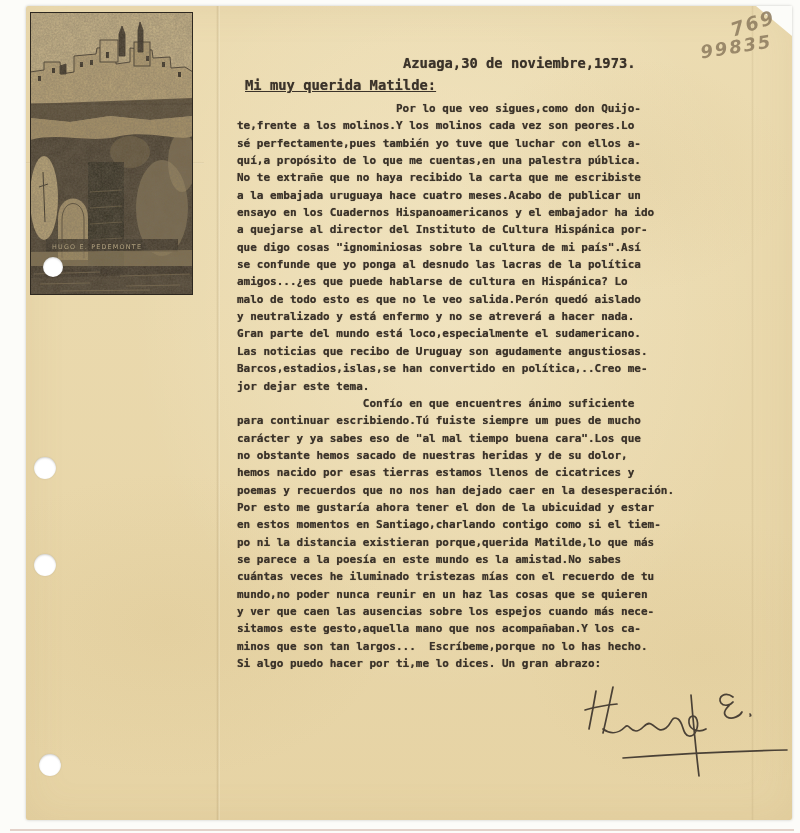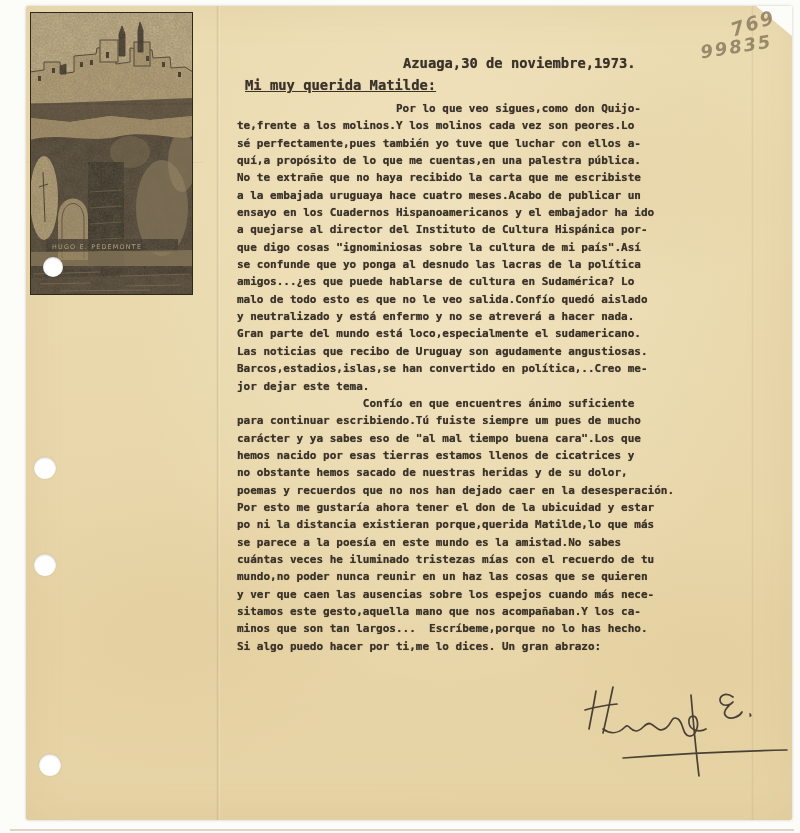--- a/index.html
+++ b/index.html
@@ -129,34 +129,35 @@
     <div class="line">                        Por lo que veo sigues,como don Quijo-</div>
     <div class="line">te,frente a los molinos.Y los molinos cada vez son peores.Lo</div>
     <div class="line">sé perfectamente,pues también yo tuve que luchar con ellos a-</div>
     <div class="line">quí,a propósito de lo que me cuentas,en una palestra pública.</div>
     <div class="line">No te extrañe que no haya recibido la carta que me escribiste</div>
     <div class="line">a la embajada uruguaya hace cuatro meses.Acabo de publicar un</div>
     <div class="line">ensayo en los Cuadernos Hispanoamericanos y el embajador ha ido</div>
     <div class="line">a quejarse al director del Instituto de Cultura Hispánica por-</div>
     <div class="line">que digo cosas "ignominiosas sobre la cultura de mi país".Así</div>
     <div class="line">se confunde que yo ponga al desnudo las lacras de la política</div>
-    <div class="line">amigos...¿es que puede hablarse de cultura en Sudamérica? Lo</div>
-    <div class="line">malo de todo esto es que no le veo salida.Confío quedó aislado</div>
+    <div class="line">amigos...¿es que puede hablarse de cultura en Hispánica? Lo</div>
+    <div class="line">malo de todo esto es que no le veo salida.Perón quedó aislado</div>
     <div class="line">y neutralizado y está enfermo y no se atreverá a hacer nada.</div>
     <div class="line">Gran parte del mundo está loco,especialmente el sudamericano.</div>
     <div class="line">Las noticias que recibo de Uruguay son agudamente angustiosas.</div>
     <div class="line">Barcos,estadios,islas,se han convertido en política,..Creo me-</div>
     <div class="line">jor dejar este tema.</div>
     <div class="line">                   Confío en que encuentres ánimo suficiente</div>
     <div class="line">para continuar escribiendo.Tú fuiste siempre um pues de mucho</div>
     <div class="line">carácter y ya sabes eso de "al mal tiempo buena cara".Los que</div>
+    <div class="line">no obstante hemos sacado de nuestras heridas y de su dolor,</div>
     <div class="line">hemos nacido por esas tierras estamos llenos de cicatrices y</div>
-    <div class="line">no obstante hemos sacado de nuestras heridas y de su dolor,</div>
     <div class="line">poemas y recuerdos que no nos han dejado caer en la desesperación.</div>
     <div class="line">Por esto me gustaría ahora tener el don de la ubicuidad y estar</div>
+    <div class="line">en estos momentos en Santiago,charlando contigo como si el tiem-</div>
     <div class="line">po ni la distancia existieran porque,querida Matilde,lo que más</div>
     <div class="line">se parece a la poesía en este mundo es la amistad.No sabes</div>
     <div class="line">cuántas veces he iluminado tristezas mías con el recuerdo de tu</div>
     <div class="line">mundo,no poder nunca reunir en un haz las cosas que se quieren</div>
     <div class="line">y ver que caen las ausencias sobre los espejos cuando más nece-</div>
     <div class="line">sitamos este gesto,aquella mano que nos acompañaban.Y los ca-</div>
     <div class="line">minos que son tan largos...  Escríbeme,porque no lo has hecho.</div>
     <div class="line">Si algo puedo hacer por ti,me lo dices. Un gran abrazo:</div>
   </div>
 

